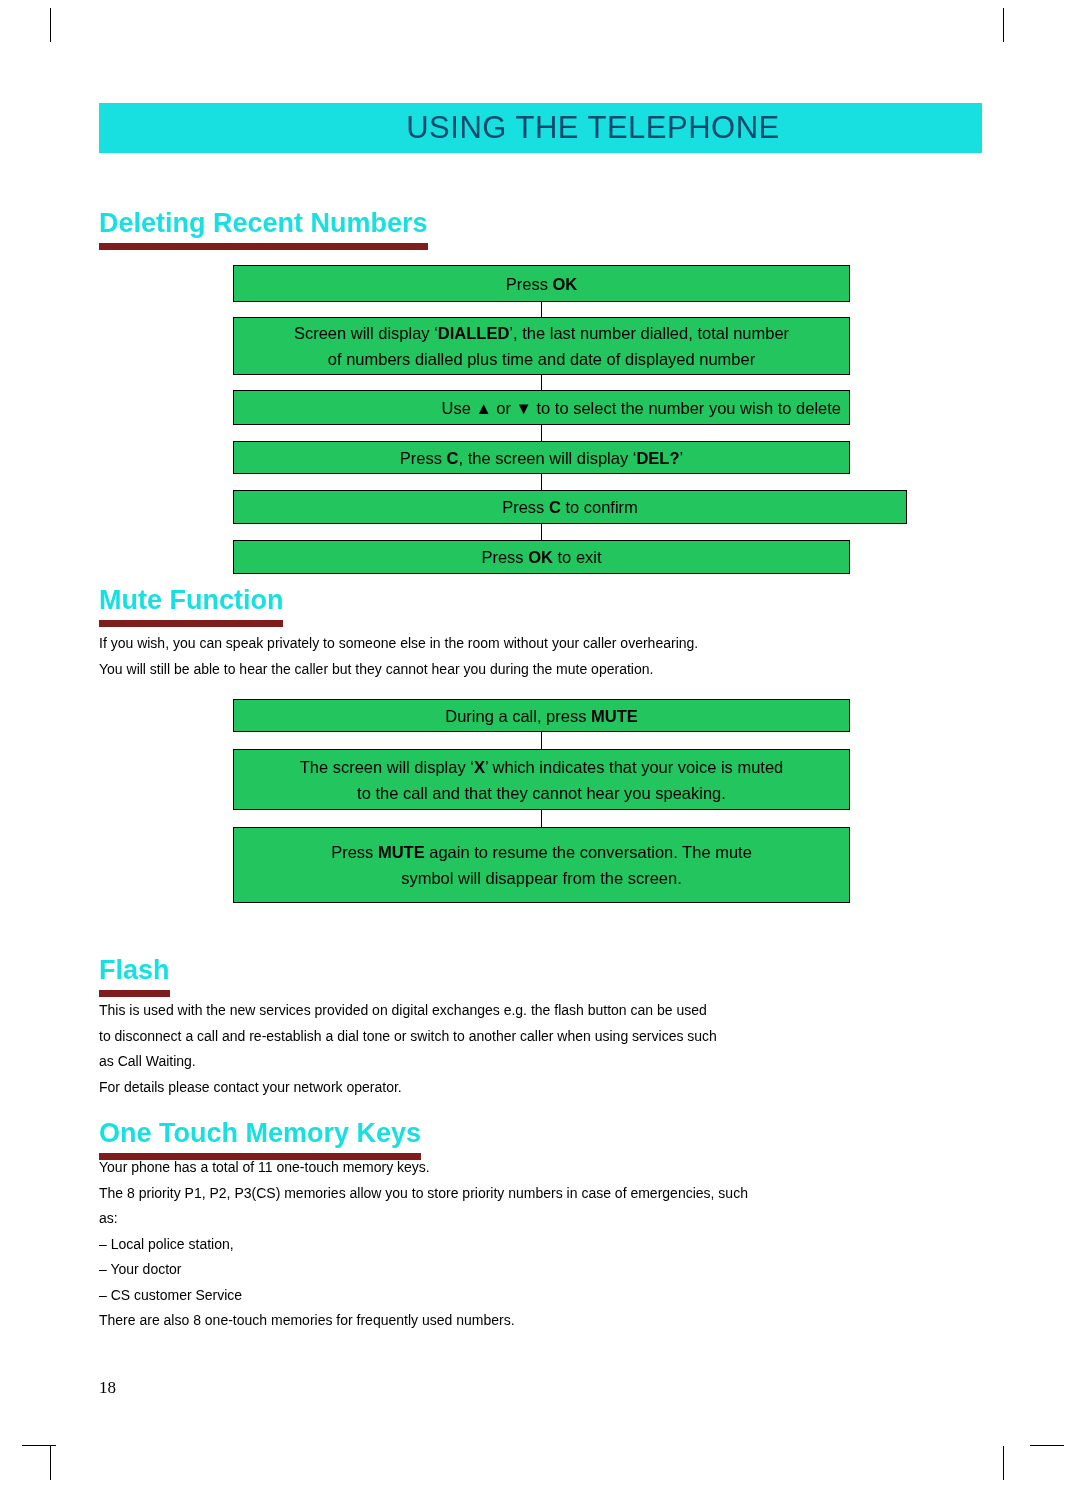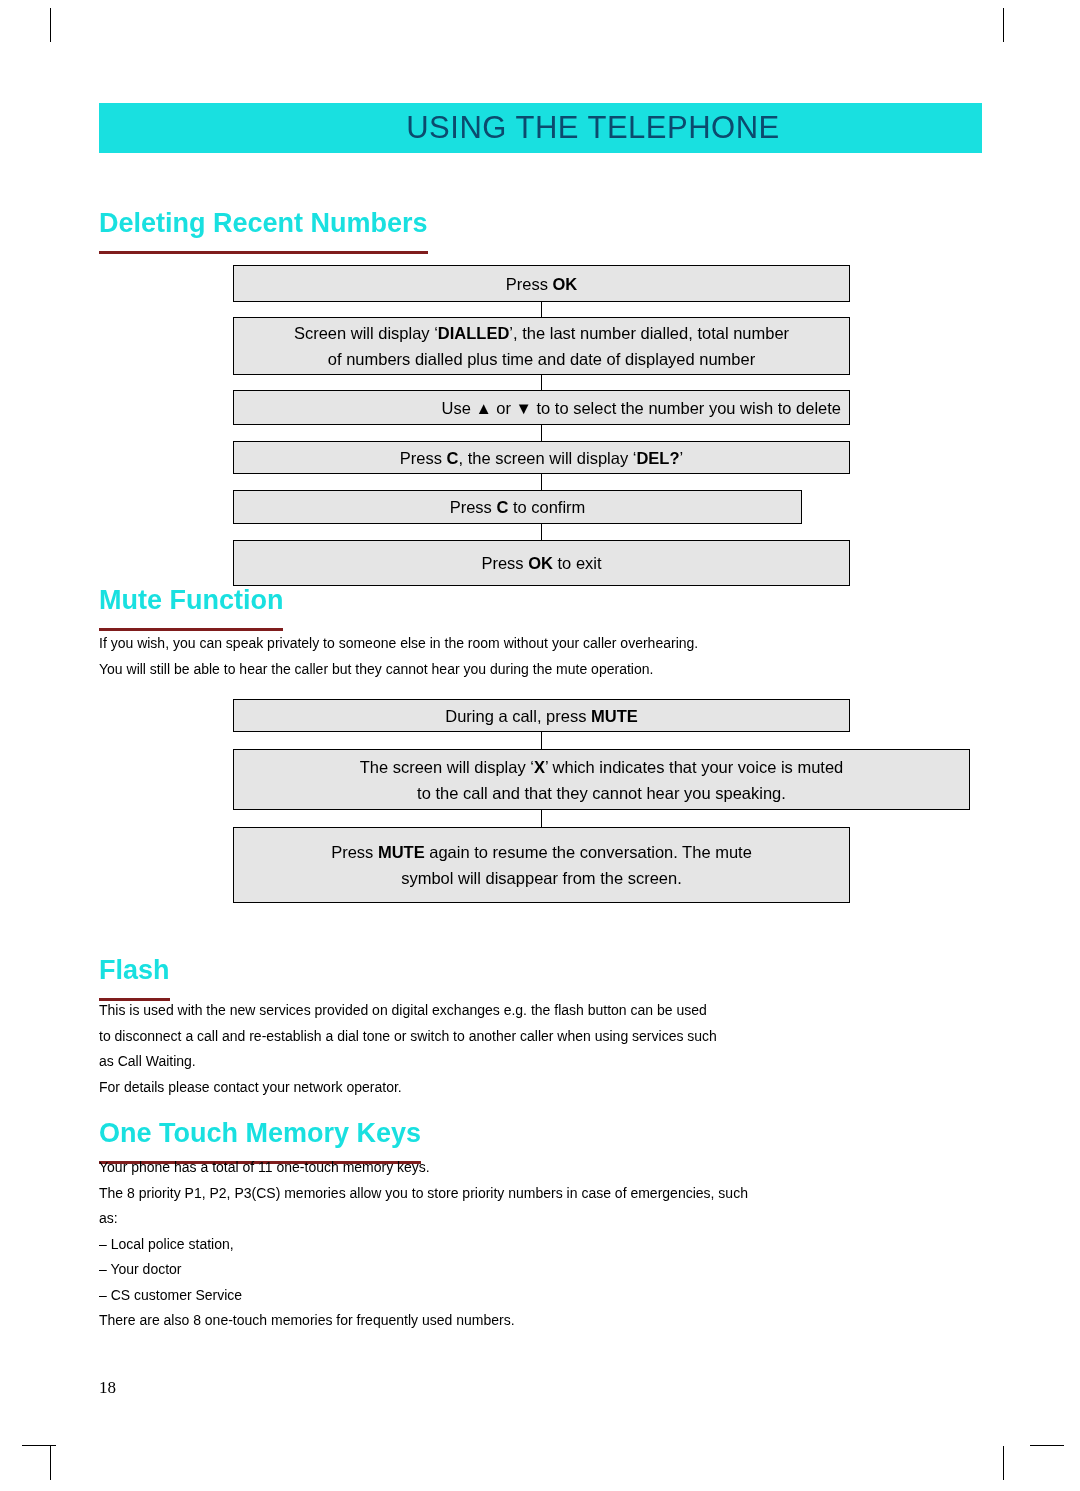--- a/index.html
+++ b/index.html
@@ -55,29 +55,29 @@
   
   .h2 {
     position: absolute;
     left: 99px;
     font-size: 27px;
     font-weight: bold;
     color: #19e0e0;
     white-space: nowrap;
   }
   .h2 .u {
-    border-bottom: 3px solid #7f1d1d;
-    padding-bottom: 13px;
+    border-bottom: 7px solid #7f1d1d;
+    padding-bottom: 5px;
   }
 
   
   .flowbox {
     position: absolute;
     border: 1px solid #000;
-    background: #e5e5e5;
+    background: #22c55e;
     box-sizing: border-box;
     font-size: 16.5px;
     line-height: 26px;
     text-align: center;
     color: #000;
     display: flex;
     align-items: center;
     justify-content: center;
     padding: 0 8px;
   }
@@ -141,44 +141,44 @@
   <div class="flowbox" style="left:233px; top:390px; width:617px; height:35px;justify-content:flex-end;">
       <div>Use ▲ or ▼ to to select the number you wish to delete</div>
     </div>
   <div class="connector" style="left:541px; top:425px; height:16px;"></div>
 
   <div class="flowbox" style="left:233px; top:441px; width:617px; height:33px;">
       <div>Press <b>C</b>, the screen will display ‘<b>DEL?</b>’</div>
     </div>
   <div class="connector" style="left:541px; top:474px; height:16px;"></div>
 
-  <div class="flowbox" style="left:233px; top:490px; width:569px; height:34px;">
+  <div class="flowbox" style="left:233px; top:490px; width:674px; height:34px;">
       <div>Press <b>C</b> to confirm</div>
     </div>
   <div class="connector" style="left:541px; top:524px; height:16px;"></div>
 
-  <div class="flowbox" style="left:233px; top:540px; width:617px; height:46px;">
+  <div class="flowbox" style="left:233px; top:540px; width:617px; height:34px;">
       <div>Press <b>OK</b> to exit</div>
     </div>
 
   <div class="h2" style="top:585px;">
     <span class="u">Mute Function</span>
   </div>
 
   <div class="para" style="top:631px;">
       <span class="line">If you wish, you can speak privately to someone else in the room without your caller overhearing.</span>
       <span class="line">You will still be able to hear the caller but they cannot hear you during the mute operation.</span>
     </div>
 
   <div class="flowbox" style="left:233px; top:699px; width:617px; height:33px;">
       <div>During a call, press <b>MUTE</b></div>
     </div>
   <div class="connector" style="left:541px; top:732px; height:17px;"></div>
 
-  <div class="flowbox" style="left:233px; top:749px; width:737px; height:61px;">
+  <div class="flowbox" style="left:233px; top:749px; width:617px; height:61px;">
       <div>The screen will display ‘<b>X</b>’ which indicates that your voice is muted<br>to the call and that they cannot hear you speaking.</div>
     </div>
   <div class="connector" style="left:541px; top:810px; height:17px;"></div>
 
   <div class="flowbox" style="left:233px; top:827px; width:617px; height:76px;">
       <div>Press <b>MUTE</b> again to resume the conversation. The mute<br>symbol will disappear from the screen.</div>
     </div>
 
   <div class="h2" style="top:955px;">
     <span class="u">Flash</span>

